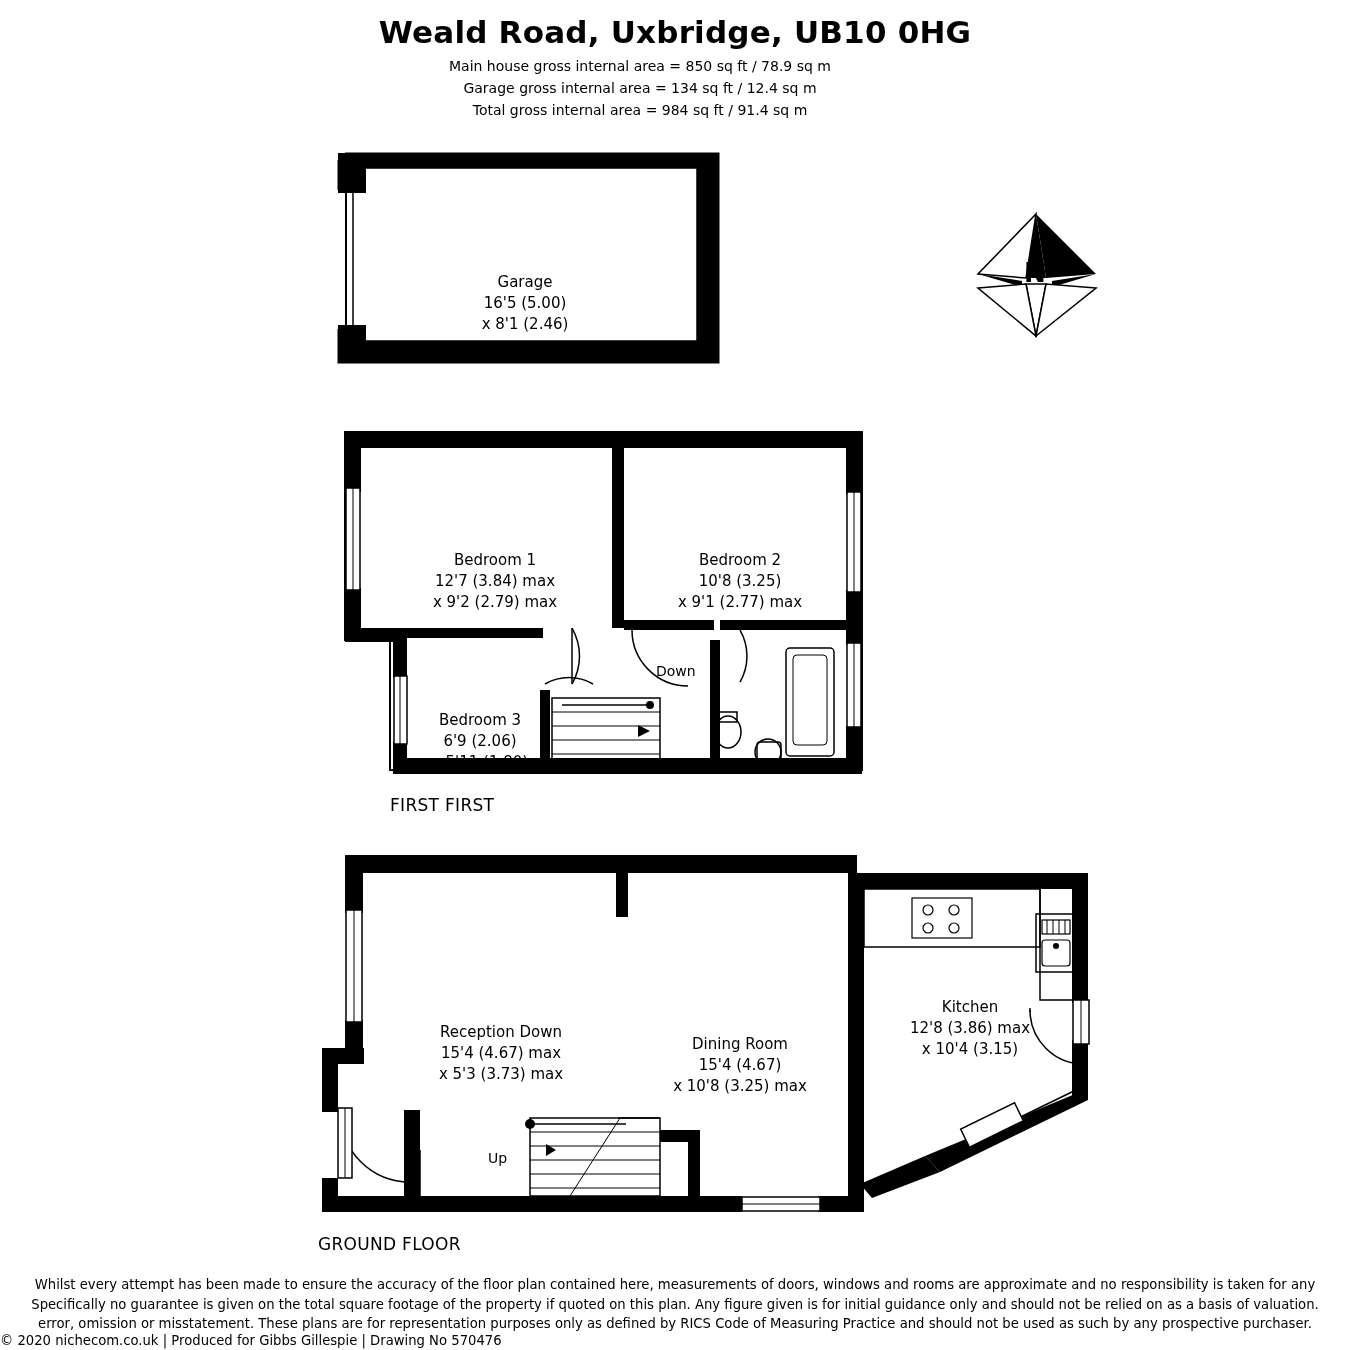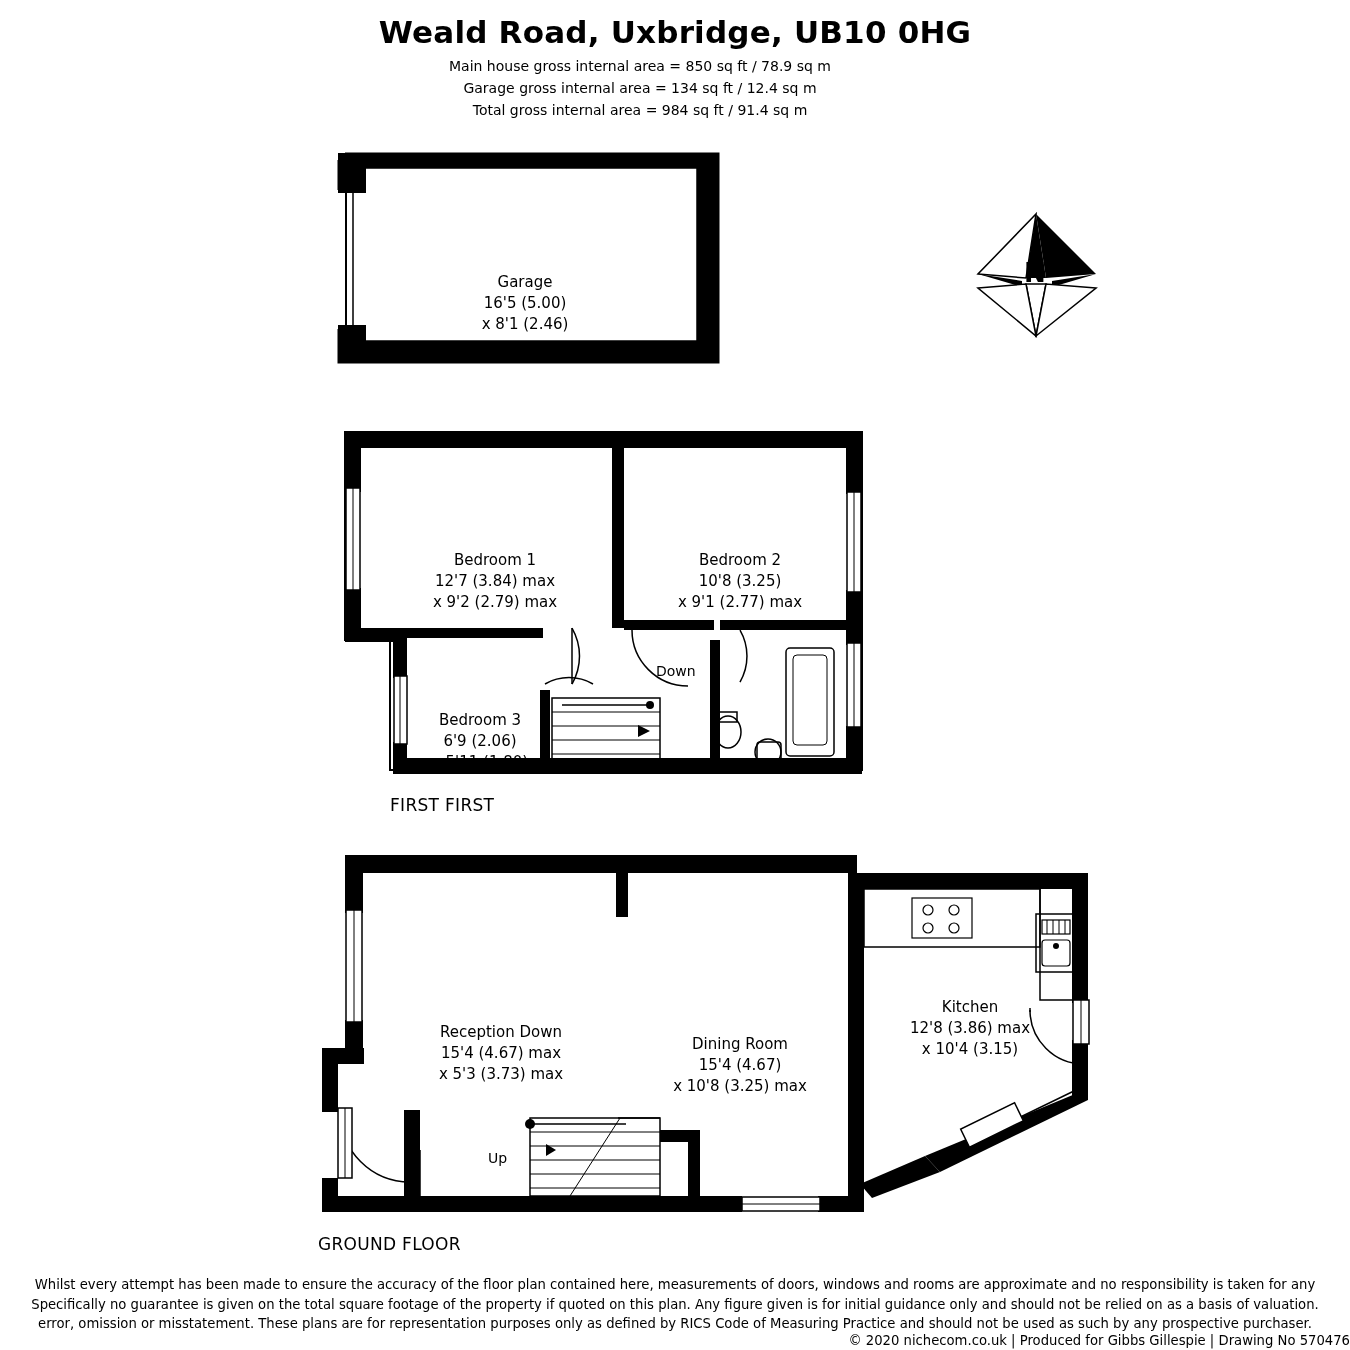--- a/index.html
+++ b/index.html
@@ -74,21 +74,21 @@
     width: 1350px;
     text-align: center;
     font-size: 13.2px;
     line-height: 19.5px;
   }
   .credit {
     position: absolute;
     left: 0;
     top: 1333px;
     width: 1350px;
-    text-align: right;
+    text-align: left;
     font-size: 13.2px;
   }
 </style>
 </head>
 <body>
 
 <div class="title">Weald Road, Uxbridge, UB10 0HG</div>
 <div class="subline sub1">Main house gross internal area =  850 sq ft / 78.9 sq m</div>
 <div class="subline sub2">Garage gross internal area = 134 sq ft / 12.4 sq m</div>
 <div class="subline sub3">Total gross internal area =  984 sq ft / 91.4 sq m</div>

